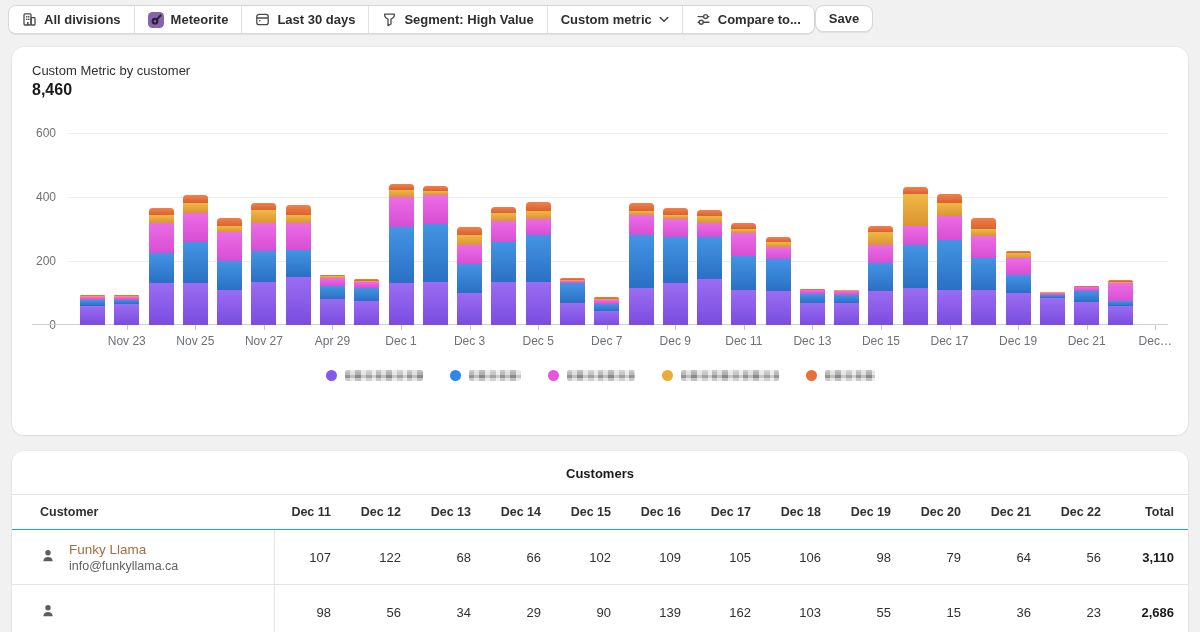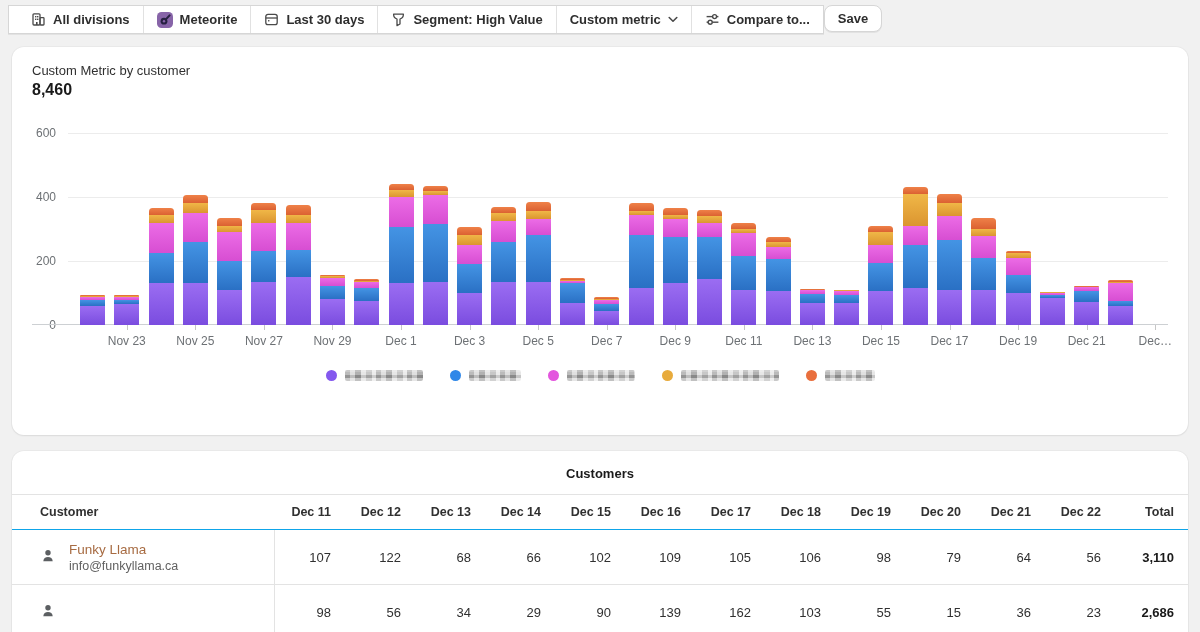--- a/index.html
+++ b/index.html
@@ -10,24 +10,23 @@
     color: #303030;
     -webkit-font-smoothing: antialiased;
   }
 
   
   .toolbar { display: flex; align-items: flex-start; padding: 5px 8px 0 8px; }
   .btn-group {
     display: inline-flex;
     background: #ffffff;
     border: 1px solid #d6d6d6;
-    border-radius: 0;
+    border-radius: 8px;
     box-shadow: 0 1px 0 rgba(26,26,26,.07);
     overflow: hidden;
-    padding-left: 9px;
   }
   .tb-btn {
     display: flex; align-items: center; gap: 7px;
     background: #fff; border: none; cursor: pointer;
     height: 27px; padding: 0 13px;
     font-family: inherit; font-size: 13px; font-weight: 550; color: #2e2e2e;
     white-space: nowrap;
   }
   .btn-group .tb-btn { border-right: 1px solid #e1e1e1; }
   .btn-group .tb-btn:last-child { border-right: none; }
@@ -503,21 +502,21 @@
           <span class="x-lbl">Nov 25</span>
         </div>
         <div class="label-slot"></div>
         <div class="label-slot">
           <div class="tick"></div>
           <span class="x-lbl">Nov 27</span>
         </div>
         <div class="label-slot"></div>
         <div class="label-slot">
           <div class="tick"></div>
-          <span class="x-lbl">Nov 29</span>
+          <span class="x-lbl">Apr 29</span>
         </div>
         <div class="label-slot"></div>
         <div class="label-slot">
           <div class="tick"></div>
           <span class="x-lbl">Dec 1</span>
         </div>
         <div class="label-slot"></div>
         <div class="label-slot">
           <div class="tick"></div>
           <span class="x-lbl">Dec 3</span>

